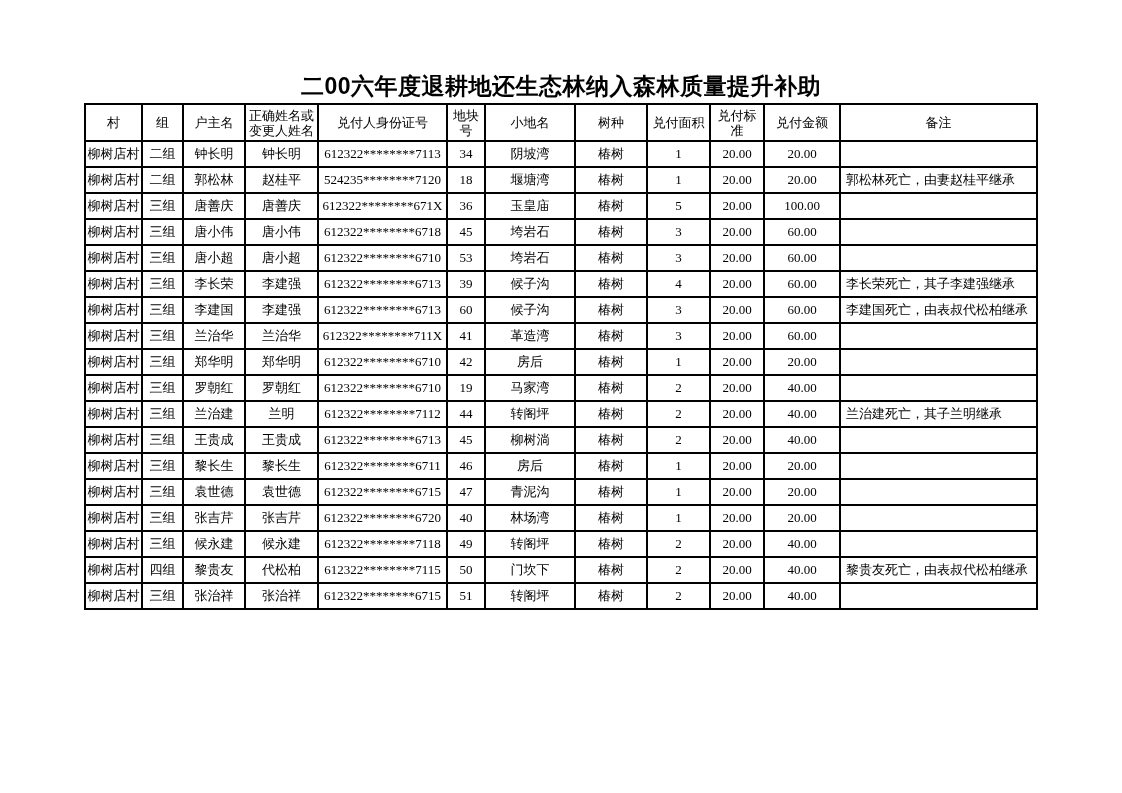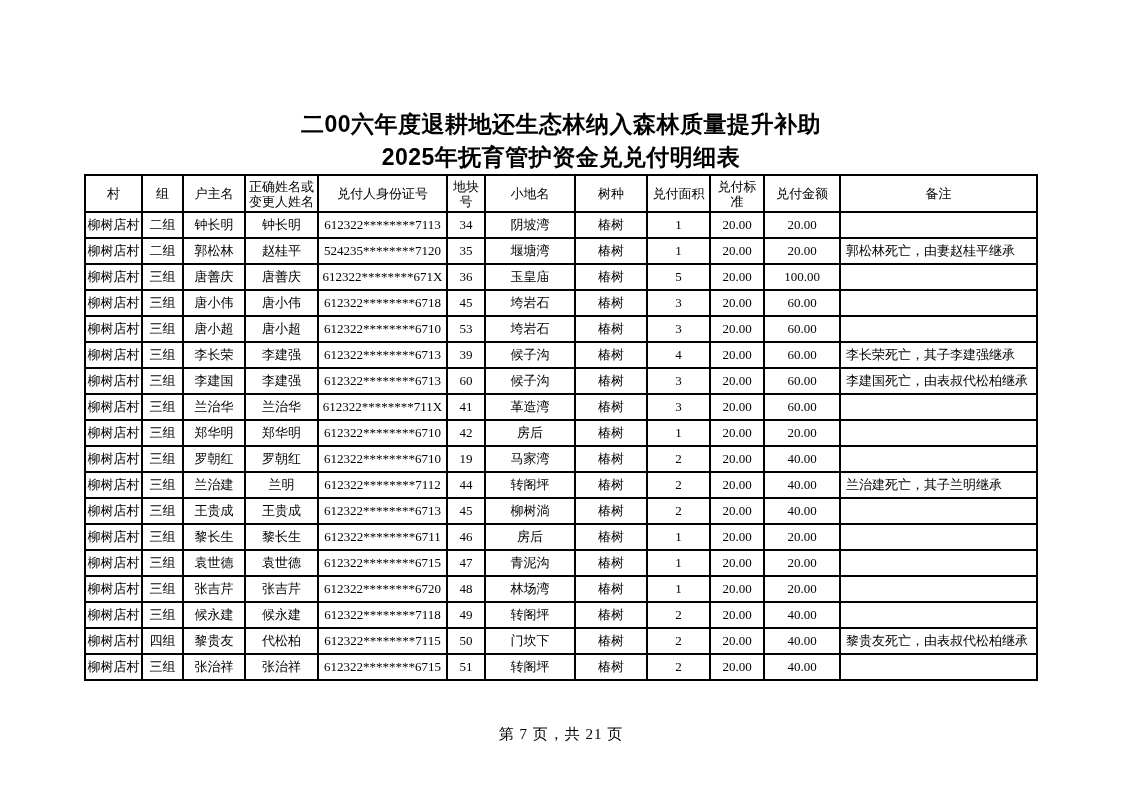--- a/index.html
+++ b/index.html
@@ -14,25 +14,24 @@
     color: #000;
   }
   .page {
     width: 1122px;
     height: 793px;
     background: #ffffff;
     box-sizing: border-box;
     overflow: hidden;
   }
   .title-block {
-    padding-top: 90px;
+    padding-top: 70px;
     text-align: center;
     font-family: "Liberation Sans", "DejaVu Sans", sans-serif;
     font-weight: bold;
-    margin-top: 18px;
   }
   .title-line {
     font-size: 23px;
     line-height: 33px;
     letter-spacing: 0.5px;
   }
   table.detail {
     width: 952px;
     margin: 0 auto;
     border-collapse: collapse;
@@ -69,21 +68,20 @@
     letter-spacing: 1px;
   }
 </style>
 </head>
 <body>
 
 <div class="page">
 
   <div class="title-block">
     <div class="title-line">二00六年度退耕地还生态林纳入森林质量提升补助</div>
-    <div class="title-line">2025年抚育管护资金兑兑付明细表</div>
   </div>
 
   <table class="detail">
     <colgroup>
       <col style="width:57px">
         <col style="width:41px">
         <col style="width:62px">
       <col style="width:73px">
         <col style="width:129px">
         <col style="width:38px">
@@ -124,21 +122,21 @@
           <td class="cell-payment-standard">20.00</td>
           <td class="cell-payment-amount">20.00</td>
           <td class="cell-remarks"></td>
         </tr>
         <tr>
           <td class="cell-village">柳树店村</td>
           <td class="cell-group">二组</td>
           <td class="cell-householder-name">郭松林</td>
           <td class="cell-corrected-name">赵桂平</td>
           <td class="cell-id-number">524235********7120</td>
-          <td class="cell-plot-number">35</td>
+          <td class="cell-plot-number">18</td>
           <td class="cell-place-name">堰塘湾</td>
           <td class="cell-tree-species">椿树</td>
           <td class="cell-payment-area">1</td>
           <td class="cell-payment-standard">20.00</td>
           <td class="cell-payment-amount">20.00</td>
           <td class="cell-remarks">郭松林死亡，由妻赵桂平继承</td>
         </tr>
         <tr>
           <td class="cell-village">柳树店村</td>
           <td class="cell-group">三组</td>
@@ -306,21 +304,21 @@
           <td class="cell-payment-standard">20.00</td>
           <td class="cell-payment-amount">20.00</td>
           <td class="cell-remarks"></td>
         </tr>
         <tr>
           <td class="cell-village">柳树店村</td>
           <td class="cell-group">三组</td>
           <td class="cell-householder-name">张吉芹</td>
           <td class="cell-corrected-name">张吉芹</td>
           <td class="cell-id-number">612322********6720</td>
-          <td class="cell-plot-number">48</td>
+          <td class="cell-plot-number">40</td>
           <td class="cell-place-name">林场湾</td>
           <td class="cell-tree-species">椿树</td>
           <td class="cell-payment-area">1</td>
           <td class="cell-payment-standard">20.00</td>
           <td class="cell-payment-amount">20.00</td>
           <td class="cell-remarks"></td>
         </tr>
         <tr>
           <td class="cell-village">柳树店村</td>
           <td class="cell-group">三组</td>
@@ -359,15 +357,14 @@
           <td class="cell-place-name">转阁坪</td>
           <td class="cell-tree-species">椿树</td>
           <td class="cell-payment-area">2</td>
           <td class="cell-payment-standard">20.00</td>
           <td class="cell-payment-amount">40.00</td>
           <td class="cell-remarks"></td>
         </tr>
       </tbody>
   </table>
 
-  <div class="page-footer">第 7 页，共 21 页</div>
 
 </div>
 
 </body></html>

